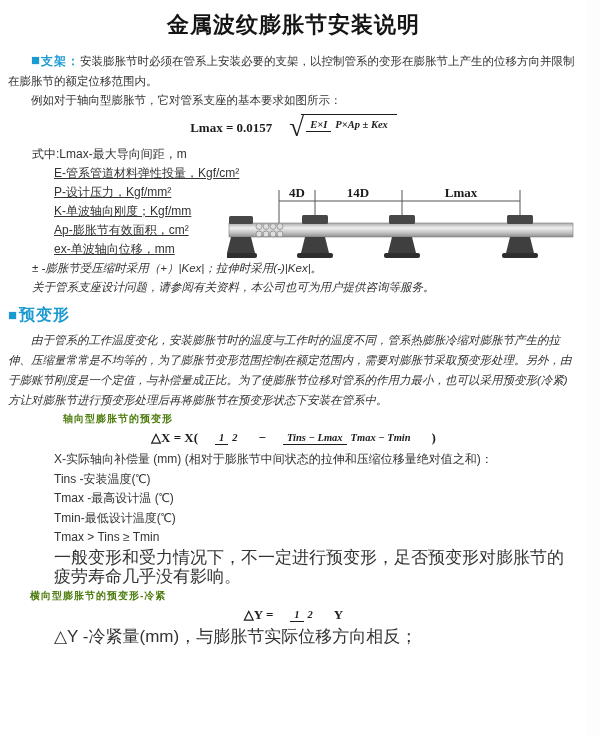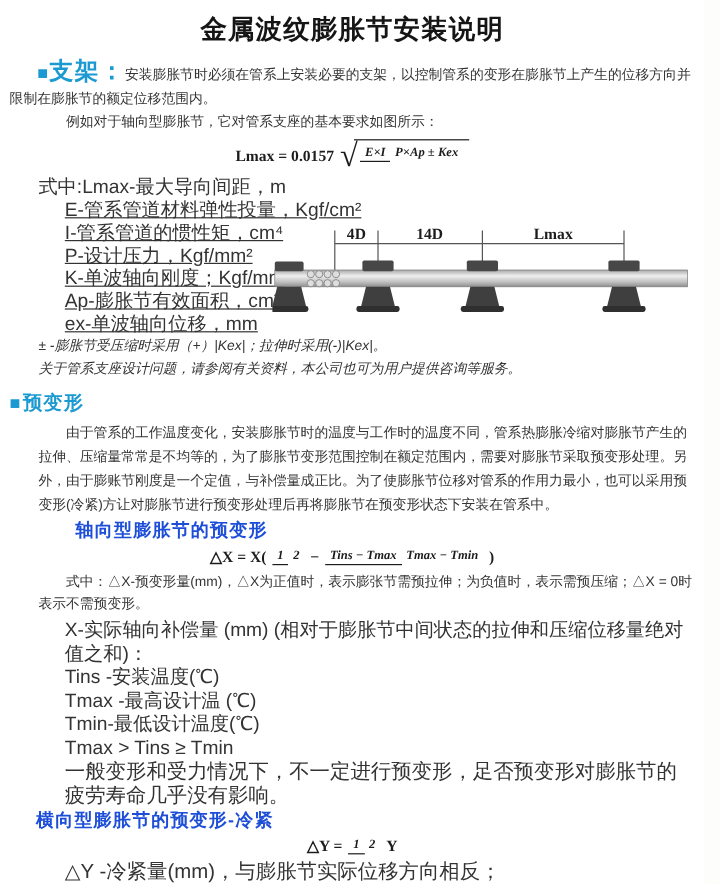--- a/index.html
+++ b/index.html
@@ -10,48 +10,48 @@
     overflow:hidden;
     font-family:"Liberation Sans", sans-serif;
     color:#2e2e2e;
     position:relative;
   }
   .title{
     text-align:center;font-size:22px;font-weight:bold;color:#151515;
     margin:4px 0 10px;letter-spacing:1px;
   }
   .para{font-size:11.5px;line-height:19px;margin:0;color:#333;}
-  .indent{text-indent:2em;margin-left:24px;}
+  .indent{text-indent:2em;}
   .sec-head-inline{
-    color:#1b9ad2;font-size:20px;font-weight:bold;letter-spacing:1px;
+    color:#1b9ad2;font-size:12px;font-weight:bold;letter-spacing:1px;
   }
   .sec-square{color:#1b9ad2;font-size:15px;margin-right:1px;}
   .sec-para{font-size:11.5px;line-height:20px;margin:2px 0 0;text-indent:2em;color:#333;}
   .sec-header-block{margin:8px 0 4px;font-size:16px;font-weight:bold;color:#1b9ad2;letter-spacing:1px;}
   .sub-blue{
-    color:#1d4ed8;font-size:15px;font-weight:bold;letter-spacing:1px;
+    color:#4d7c0f;font-size:10px;font-weight:bold;letter-spacing:1px;
     margin:2px 0 4px;padding-left:55px;
   }
   .sub-blue.left{padding-left:22px;}
   
   .formula-row{
     text-align:center;margin:4px 0;
     font-family:"Liberation Serif", serif;font-weight:bold;color:#1c1c1c;
     font-size:13px;
   }
-  .formula-inner{display:inline-flex;align-items:center;gap:5px;}
+  .formula-inner{display:inline-flex;align-items:center;gap:17px;}
   .frac{display:inline-flex;flex-direction:row;text-align:center;font-size:10.5px;line-height:13px;font-style:italic;}
   .frac .num{padding:0 4px;border-bottom:1.2px solid #1c1c1c;}
   .frac .den{padding:0 4px;}
   .sqrt-wrap{display:inline-flex;align-items:stretch;}
   .radical{font-size:27px;font-weight:normal;line-height:27px;margin-right:-3px;align-self:flex-end;}
   .sqrt-content{border-top:1.6px solid #1c1c1c;padding:1px 5px 0 5px;}
   
   .vars-block{position:relative;margin-top:2px;}
-  .var-line{font-size:16px;line-height:19px;color:#333;padding-left:24px;}
+  .var-line{font-size:12px;line-height:19px;color:#333;padding-left:24px;}
   .var-line.sub{padding-left:46px;text-decoration:underline;}
   .vars2 .var-line{line-height:19.5px;padding-left:46px;}
   .note-line{font-size:11.5px;line-height:19px;color:#333;padding-left:24px;font-style:italic;}
   .note-indent{font-size:17px;line-height:19.5px;color:#333;padding-left:46px;}
   
   .diagram{position:absolute;top:40px;right:2px;width:350px;height:102px;}
   .dim-label{font-family:"Liberation Serif", serif;font-weight:bold;font-size:13px;fill:#1c1c1c;}
 </style>
 </head>
 <body>
@@ -75,21 +75,20 @@
             <span class="den">P×Ap ± Kex</span>
           </span>
         </span>
       </span>
     </span>
   </div>
 
   <div class="vars-block">
     <div class="var-line">式中:Lmax-最大导向间距，m</div>
     <div class="var-line sub">E-管系管道材料弹性投量，Kgf/cm²</div>
-    <div class="var-line sub">I-管系管道的惯性矩，cm⁴</div>
     <div class="var-line sub">P-设计压力，Kgf/mm²</div>
     <div class="var-line sub">K-单波轴向刚度；Kgf/mm</div>
     <div class="var-line sub">Ap-膨胀节有效面积，cm²</div>
     <div class="var-line sub">ex-单波轴向位移，mm</div>
 
     <svg class="diagram" viewBox="0 0 350 102">
 
       <line x1="52" y1="16" x2="293" y2="16" stroke="#555" stroke-width="1"></line>
       <line x1="52" y1="5" x2="52" y2="40" stroke="#555" stroke-width="1"></line>
       <line x1="88" y1="5" x2="88" y2="40" stroke="#555" stroke-width="1"></line>
@@ -142,41 +141,40 @@
         <rect x="275" y="68" width="36" height="5" rx="2" fill="#2f2f2f"></rect>
       </g>
     </svg>
   </div>
 
   <div class="note-line">± -膨胀节受压缩时采用（+）|Kex|；拉伸时采用(-)|Kex|。</div>
   <div class="note-line">关于管系支座设计问题，请参阅有关资料，本公司也可为用户提供咨询等服务。</div>
 
   <div class="sec-header-block"><span class="sec-square">■</span><span>预变形</span></div>
 
-  <p class="para indent" style="line-height:20px;">由于管系的工作温度变化，安装膨胀节时的温度与工作时的温度不同，管系热膨胀冷缩对膨胀节产生的拉伸、压缩量常常是不均等的，为了膨胀节变形范围控制在额定范围内，需要对膨胀节采取预变形处理。另外，由于膨账节刚度是一个定值，与补偿量成正比。为了使膨胀节位移对管系的作用力最小，也可以采用预变形(冷紧)方让对膨胀节进行预变形处理后再将膨胀节在预变形状态下安装在管系中。</p>
+  <p class="para indent" style="line-height:20px;font-style:italic;">由于管系的工作温度变化，安装膨胀节时的温度与工作时的温度不同，管系热膨胀冷缩对膨胀节产生的拉伸、压缩量常常是不均等的，为了膨胀节变形范围控制在额定范围内，需要对膨胀节采取预变形处理。另外，由于膨账节刚度是一个定值，与补偿量成正比。为了使膨胀节位移对管系的作用力最小，也可以采用预变形(冷紧)方让对膨胀节进行预变形处理后再将膨胀节在预变形状态下安装在管系中。</p>
 
   <div class="sub-blue">轴向型膨胀节的预变形</div>
 
   <div class="formula-row">
     <span class="formula-inner">
       <span>△X = X(</span>
       <span class="frac">
         <span class="num">1</span>
         <span class="den">2</span>
       </span>
       <span>−</span>
       <span class="frac">
-        <span class="num">Tins − Tmax</span>
+        <span class="num">Tins − Lmax</span>
         <span class="den">Tmax − Tmin</span>
       </span>
       <span>)</span>
     </span>
   </div>
 
-  <p class="para indent">式中：△X-预变形量(mm)，△X为正值时，表示膨张节需预拉伸；为负值时，表示需预压缩；△X = 0时表示不需预变形。</p>
 
   <div class="vars-block vars2">
     <div class="var-line">X-实际轴向补偿量 (mm) (相对于膨胀节中间状态的拉伸和压缩位移量绝对值之和)：</div>
     <div class="var-line">Tins -安装温度(℃)</div>
     <div class="var-line">Tmax -最高设计温 (℃)</div>
     <div class="var-line">Tmin-最低设计温度(℃)</div>
     <div class="var-line">Tmax &gt; Tins ≥ Tmin</div>
   </div>
   <div class="note-indent">一般变形和受力情况下，不一定进行预变形，足否预变形对膨胀节的疲劳寿命几乎没有影响。</div>
 

